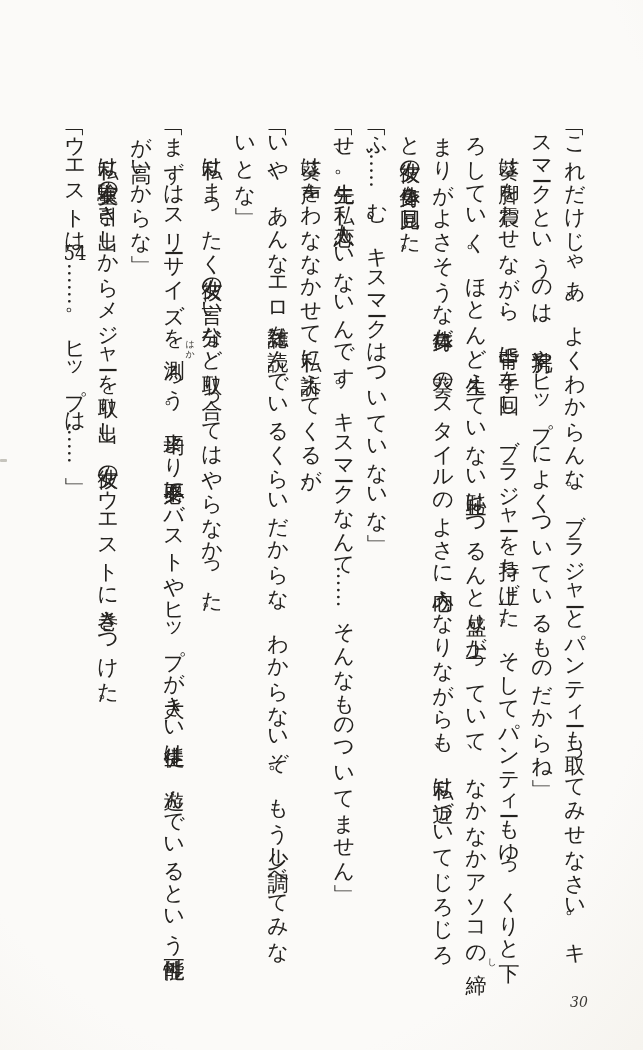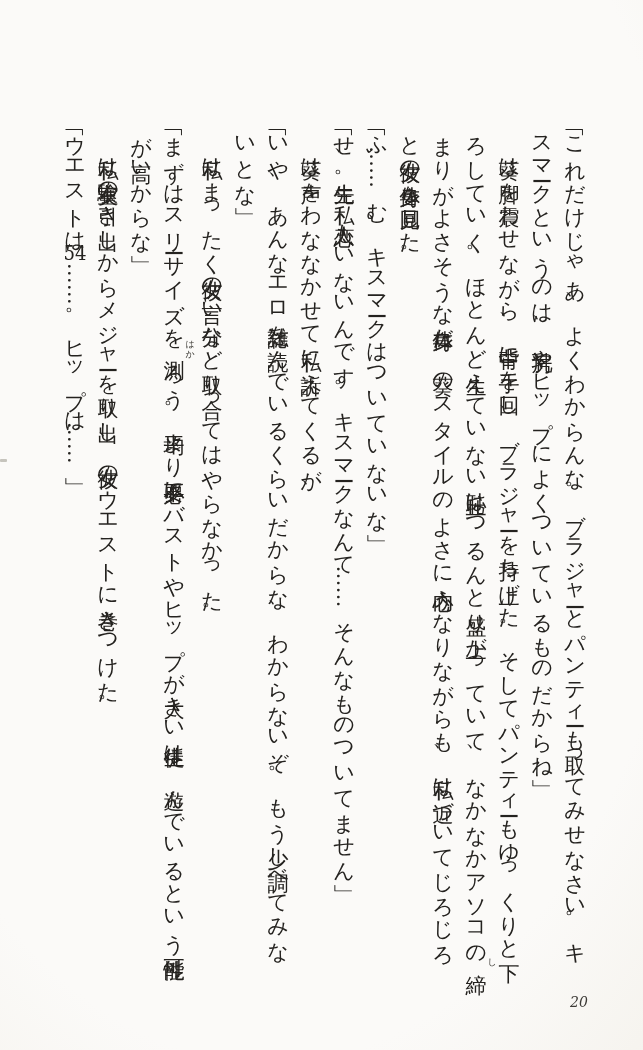--- a/index.html
+++ b/index.html
@@ -92,17 +92,17 @@
     <p class="indent">私はまったく彼女の言い分など取り合ってはやらなかった。</p>
 
     <p><span>「まずはスリーサイズを</span><ruby><span>測</span><rt>はか</rt></ruby><span>ろう。平均より不必要にバストやヒップが大きい生徒は、遊んでいるという可能性が高いからな」</span></p>
 
     <p class="indent">私は実験室の引き出しからメジャーを取り出し、彼女のウエストに巻きつけた。</p>
 
     <p><span>「ウエストは</span><span class="tcy">54</span><span>……。ヒップは……」</span></p>
 
   </div>
 
-  <div class="page-number">20</div>
+  <div class="page-number">30</div>
 
   <div class="scan-artifact"></div>
 
 </div>
 
 </body></html>

